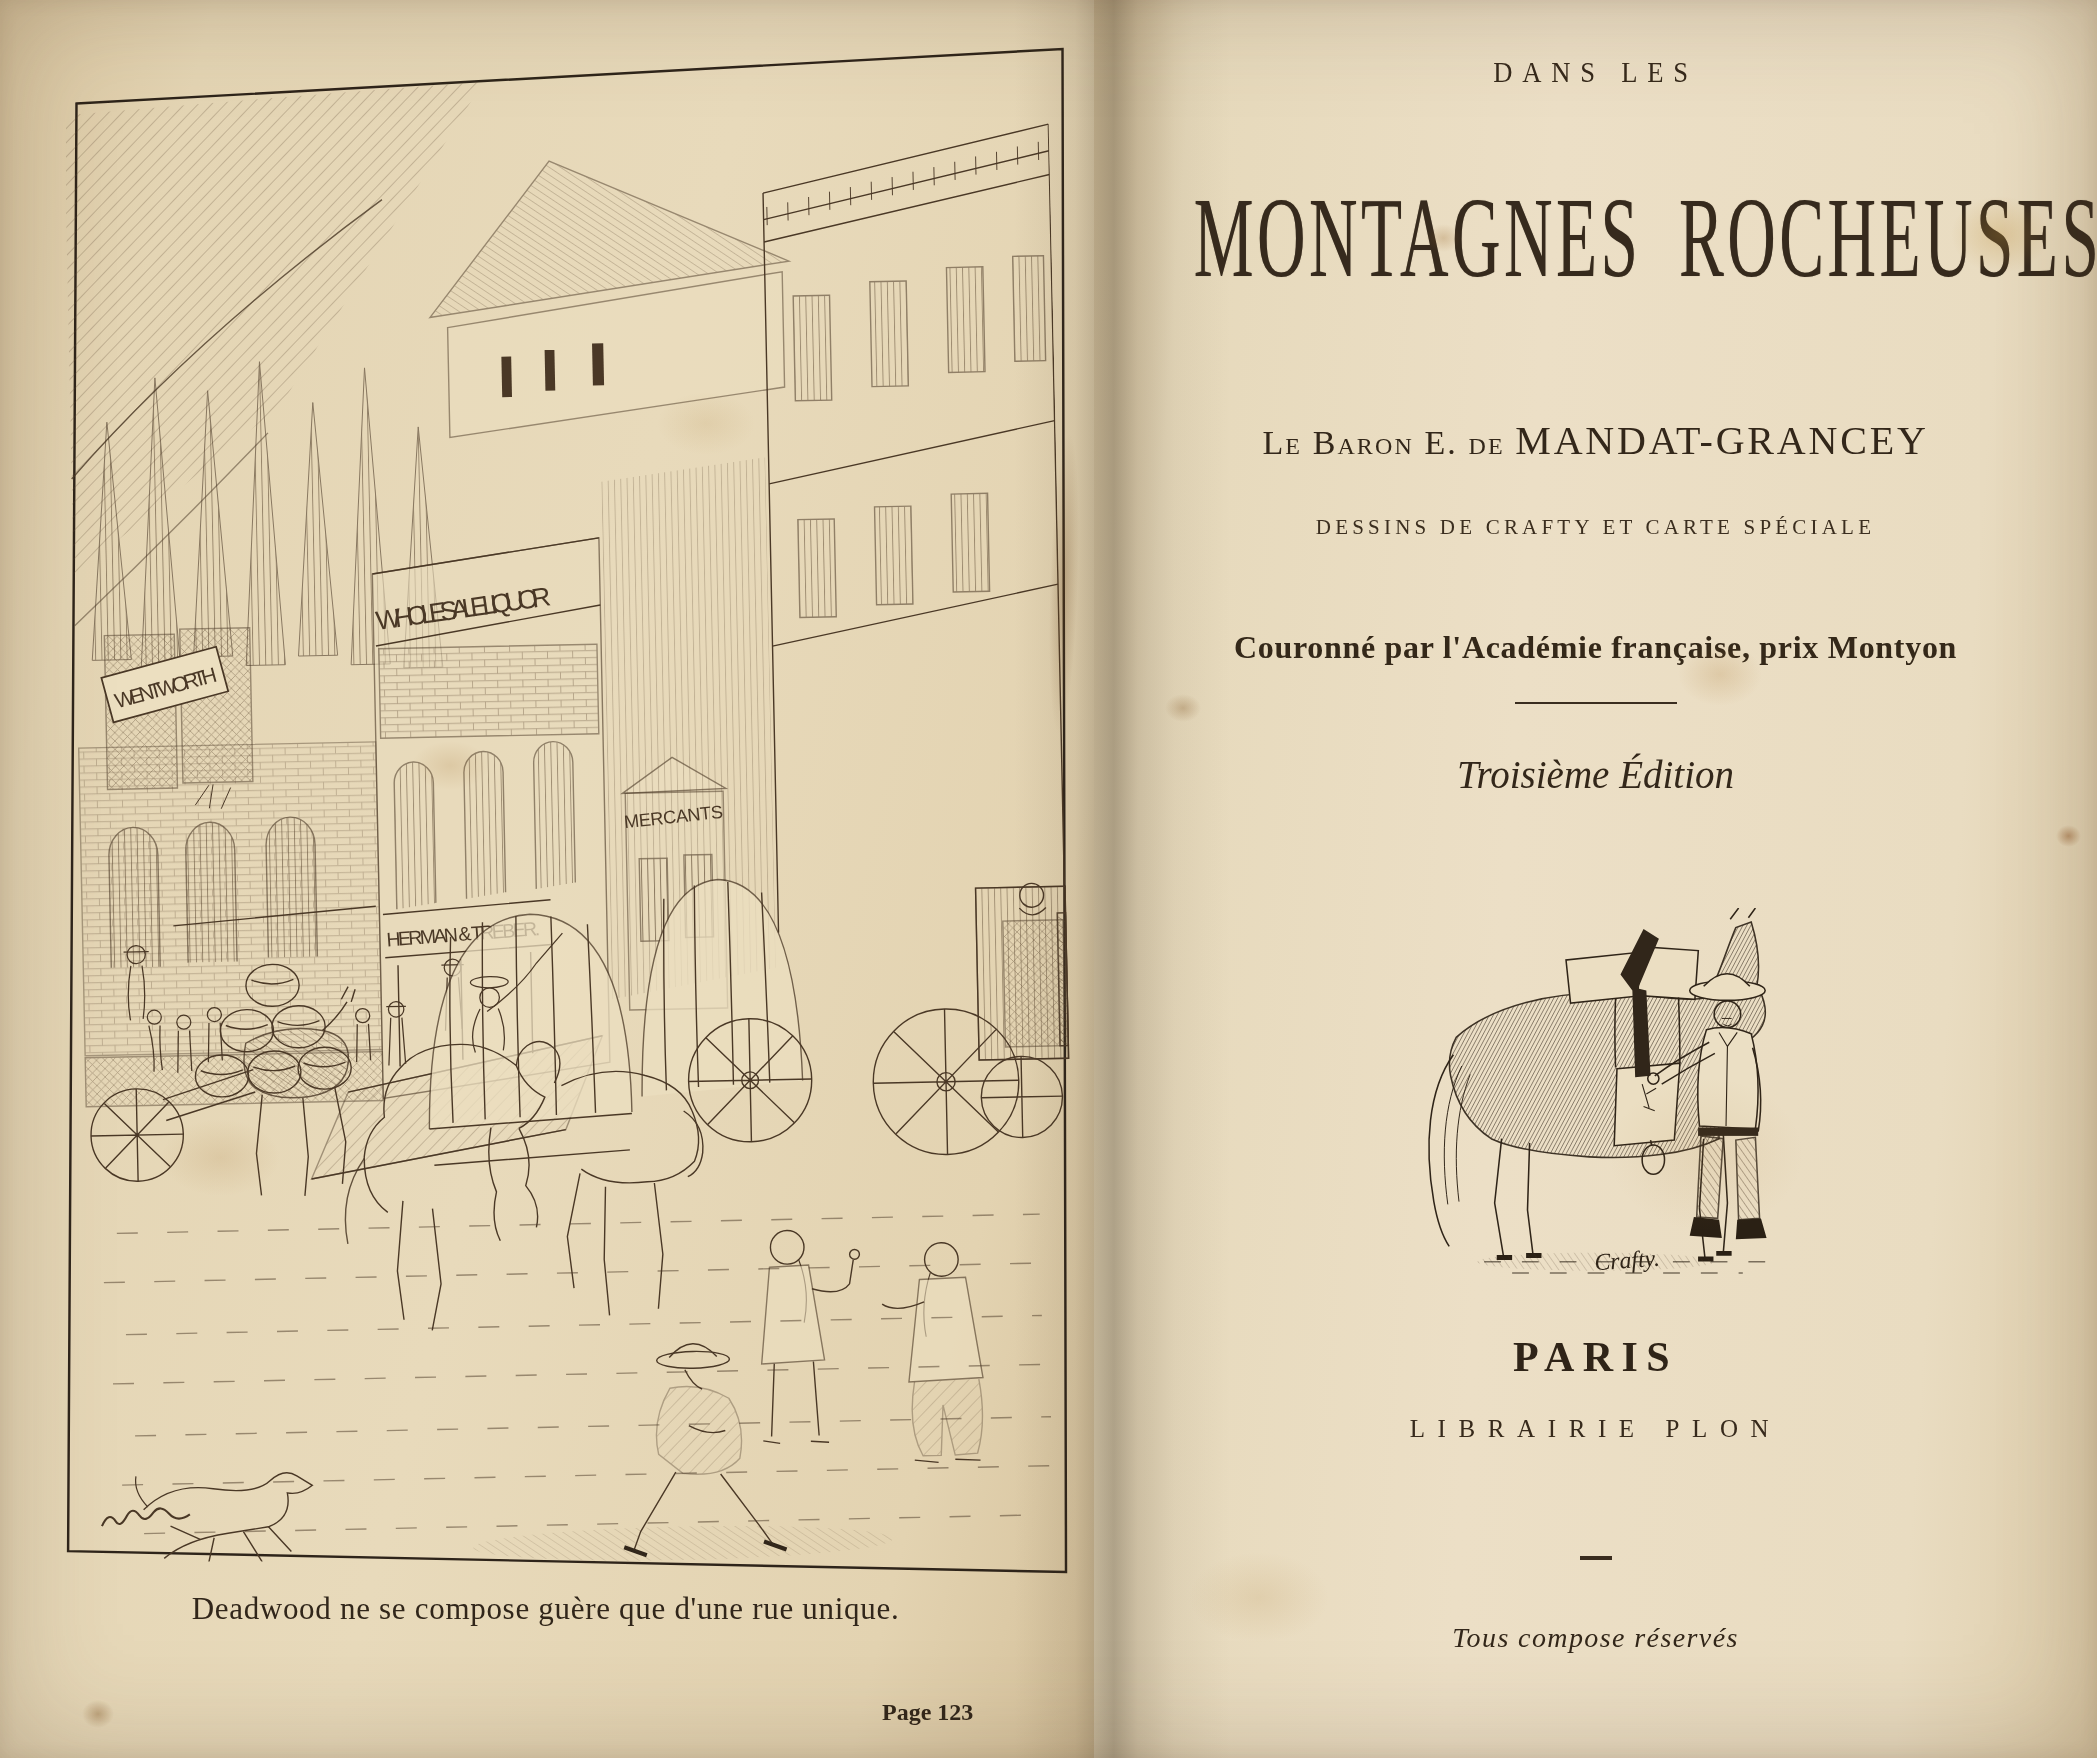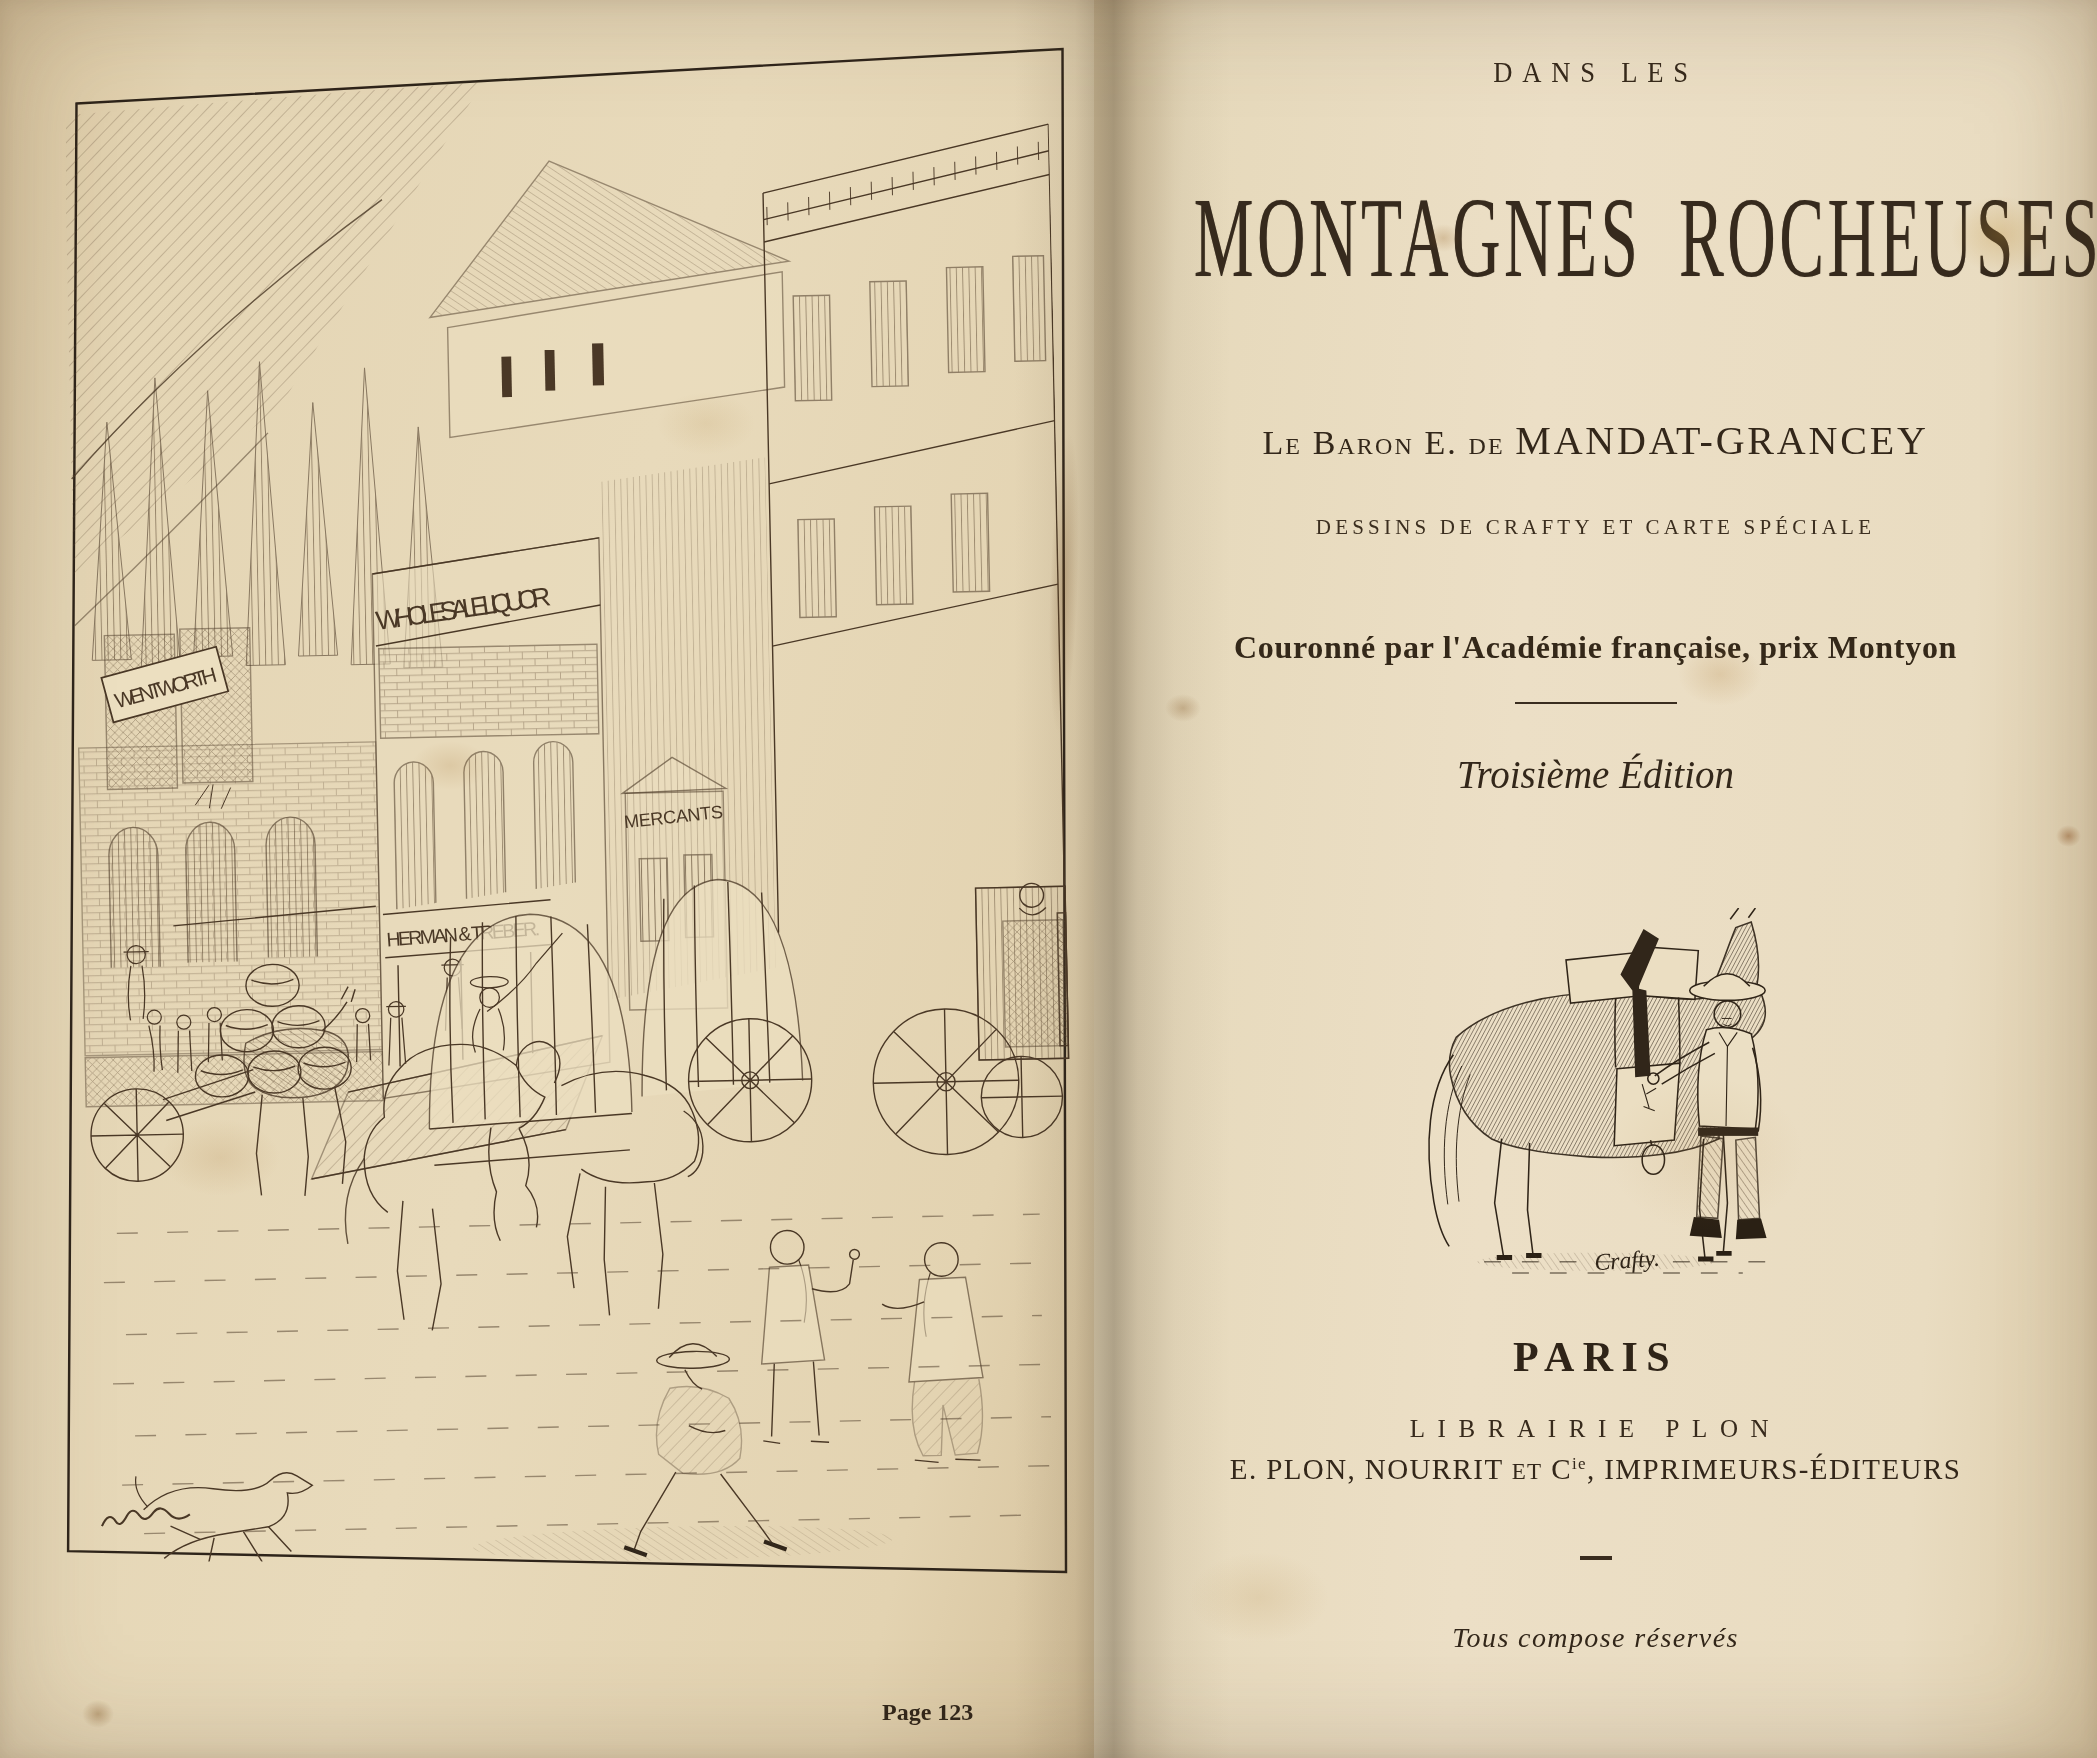--- a/index.html
+++ b/index.html
@@ -291,20 +291,21 @@
           <g opacity=".5" stroke-dasharray="30 42">
             <path d="M60,1700 H1380 M40,1770 H1400 M70,1845 H1380 M50,1915 H1400 M80,1990 H1390 M60,2060 H1400 M90,2130 H1380"></path>
           </g>
           <ellipse cx="860" cy="2160" rx="300" ry="24" fill="url(#hd2)" opacity=".3" stroke="none"></ellipse>
 
           <path d="M30,2118 q10,-22 20,-6 q6,10 16,-8 q8,-14 18,0 q8,12 20,-4 q10,-12 22,2 q12,14 30,2" stroke-width="3"></path>
         </g>
       </svg>
     </figure>
 
+    <p class="caption">Deadwood ne se compose guère que d'une rue unique.</p>
     <p class="pageref">Page 123</p>
   </section>
 
   <section class="page right">
 
     <div class="tp half-title">DANS LES</div>
 
     <div class="tp main-title">
       <span class="stretch">MONTAGNES ROCHEUSES</span>
     </div>
@@ -376,23 +377,20 @@
           </g>
           <text class="sig" x="268" y="516" font-size="34" fill="#2f2418" stroke="none" transform="rotate(-4 300 510)">Crafty.</text>
         </g>
       </svg>
     </figure>
 
     <div class="tp city">PARIS</div>
 
     <div class="tp imprint-house">LIBRAIRIE PLON</div>
 
-    <div class="tp imprint-line">
-      <span>E. PLON, NOURRIT </span><span class="et">ET</span><span> C</span><span class="sup">ie</span><span>, IMPRIMEURS-ÉDITEURS</span>
-    </div>
 
 
     <div class="rule dash"></div>
 
 
     <div class="tp rights">Tous compose réservés</div>
   </section>
 
   <div class="gutter"></div>
   <div class="stain st1"></div>

